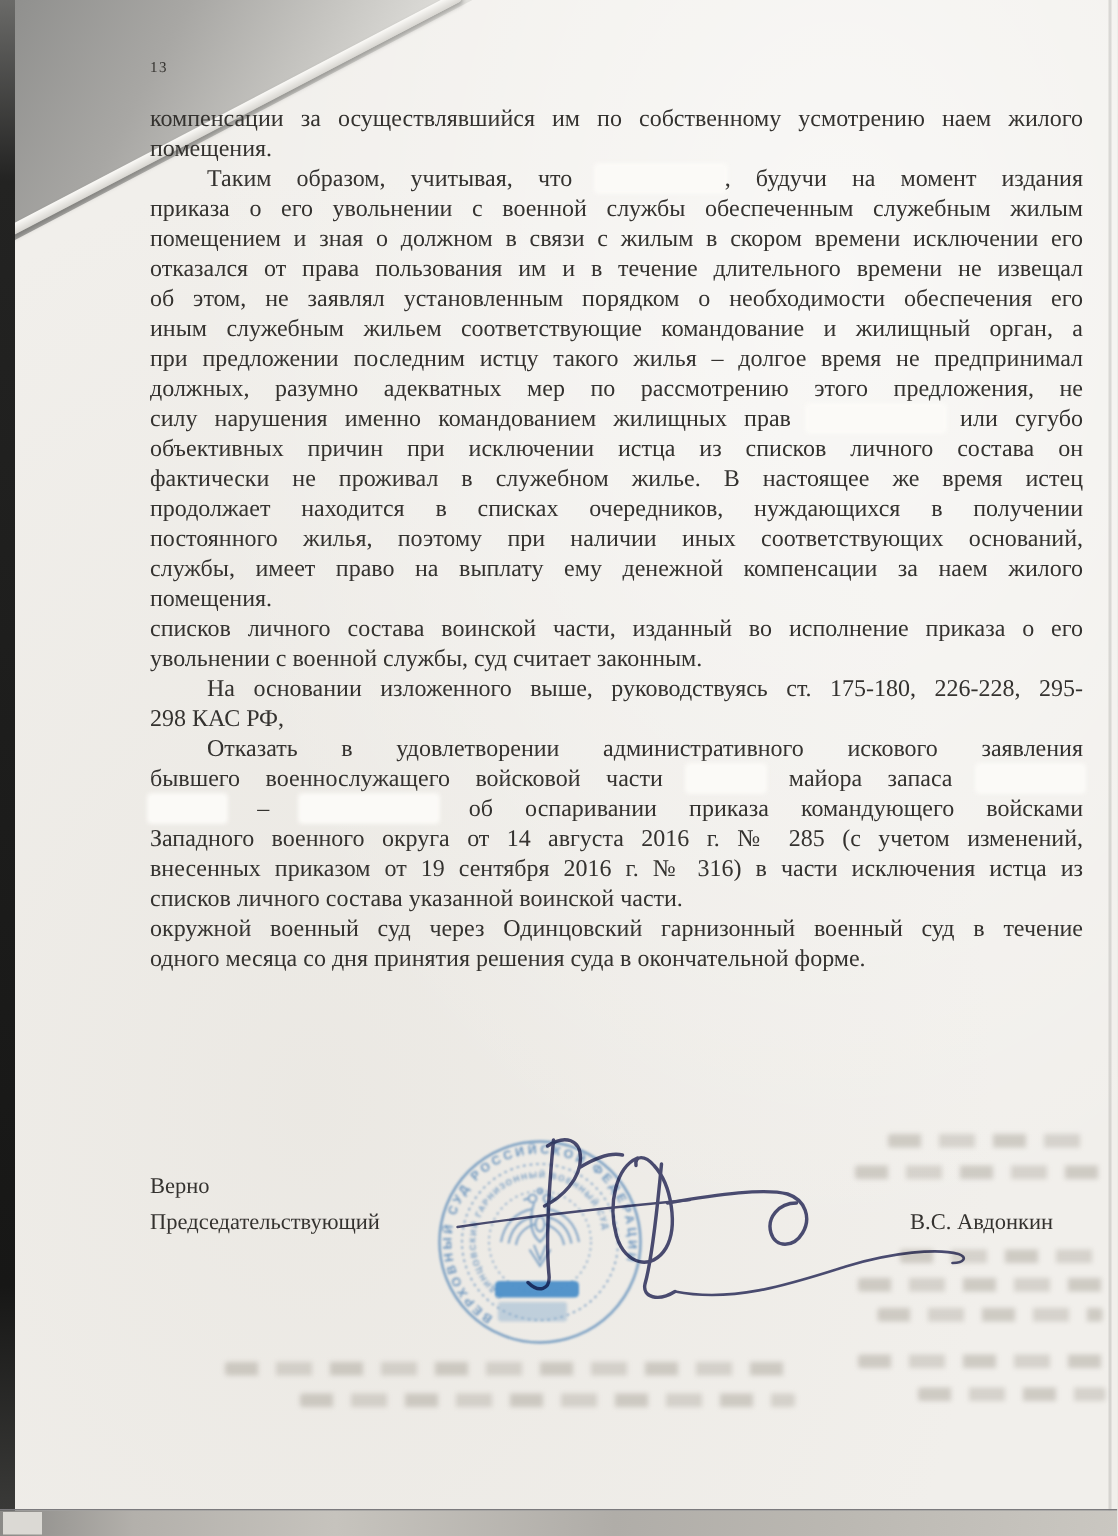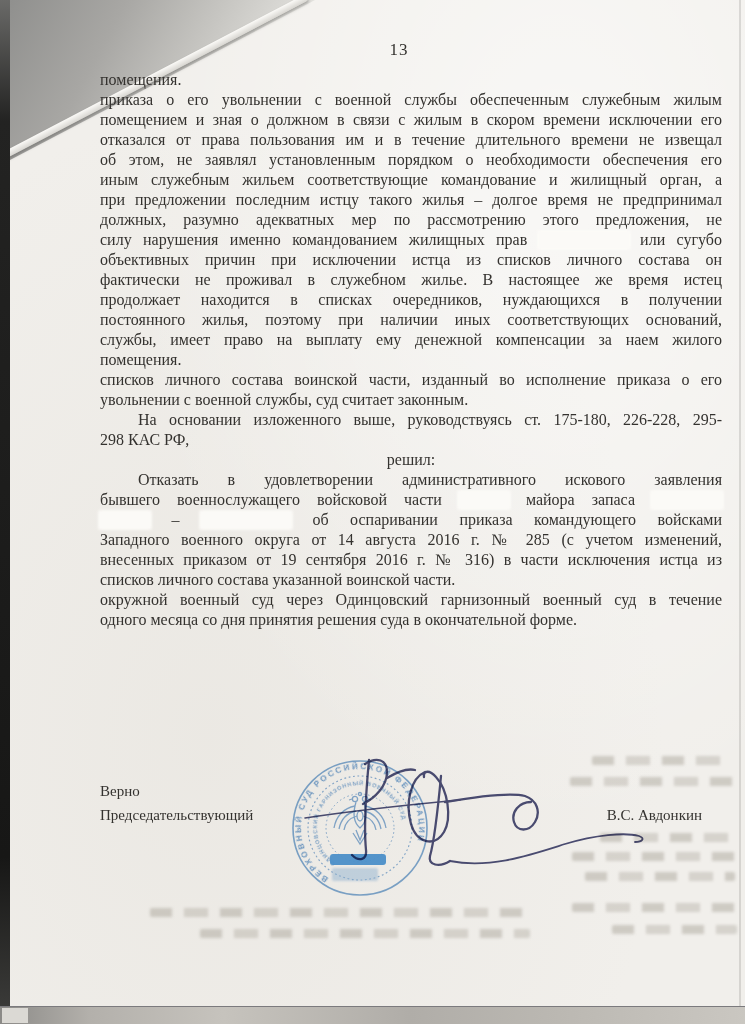--- a/index.html
+++ b/index.html
@@ -19,21 +19,21 @@
     background:linear-gradient(90deg,#8b8a87 0,#b3b0ab 12%,#c6c3bd 30%,#b0ada8 55%,#bbb8b2 75%,#cac7c1 100%);}
   .corner-bl{position:absolute;left:2px;bottom:1px;width:26px;height:15px;background:#dbd9d4;}
   .fold{position:absolute;left:10px;top:0;width:305px;height:160px;
     clip-path:polygon(0 0,100% 0,0 100%);
     background:linear-gradient(118deg,#90908e 0%,#a8a7a4 30%,#c6c5c1 55%,#e2e1dd 78%,#f0efeb 96%);}
   .fold-highlight{position:absolute;left:4px;top:152px;width:342px;height:7px;border-radius:3px;
     background:linear-gradient(180deg,#fbfaf7,#d8d6d1);
     transform:rotate(-27.6deg);transform-origin:0 50%;
     box-shadow:0 2px 3px rgba(60,60,58,.35);}
   
-  .pageno{position:absolute;left:88px;top:40px;width:622px;text-align:center;font-size:17px;letter-spacing:1px;}
+  .pageno{position:absolute;left:100px;top:40px;width:622px;font-size:10px;letter-spacing:1px;}
   .textblock{position:absolute;left:100px;top:70px;width:622px;}
   .line{height:20px;line-height:20px;font-size:16px;white-space:normal;}
   .line.justify{text-align:justify;text-align-last:justify;}
   .line.left{text-align:left;text-align-last:left;}
   .line.center{text-align:center;text-align-last:center;}
   .line.indent{padding-left:38px;}
   .redact{display:inline-block;height:16px;vertical-align:-3px;background:#fbfaf7;
     box-shadow:0 0 3px 2px rgba(252,251,248,.95);border-radius:1px;}
   .footer{position:absolute;left:100px;top:780px;width:610px;font-size:15px;line-height:22px;}
   .footer-row{display:flex;justify-content:space-between;margin-top:2px;}
@@ -65,40 +65,41 @@
   <div class="ghost" style="left:572px;top:852px;width:168px"></div>
   <div class="ghost" style="left:585px;top:872px;width:150px"></div>
   <div class="ghost" style="left:572px;top:903px;width:168px"></div>
   <div class="ghost" style="left:150px;top:908px;width:375px"></div>
   <div class="ghost" style="left:200px;top:929px;width:330px"></div>
   <div class="ghost" style="left:612px;top:925px;width:125px"></div>
 
   <div class="pageno">13</div>
 
   <div class="textblock" id="textblock">
+      <div class="line justify">компенсации за осуществлявшийся им по собственному усмотрению наем жилого</div>
       <div class="line left">помещения.</div>
+      <div class="line justify indent">Таким образом, учитывая, что <span class="redact" style="width: 85px;"></span>, будучи на момент издания</div>
       <div class="line justify">приказа о его увольнении с военной службы обеспеченным служебным жилым</div>
       <div class="line justify">помещением и зная о должном в связи с жилым в скором времени исключении его</div>
       <div class="line justify">отказался от права пользования им и в течение длительного времени не извещал</div>
       <div class="line justify">об этом, не заявлял установленным порядком о необходимости обеспечения его</div>
       <div class="line justify">иным служебным жильем соответствующие командование и жилищный орган, а</div>
       <div class="line justify">при предложении последним истцу такого жилья – долгое время не предпринимал</div>
       <div class="line justify">должных, разумно адекватных мер по рассмотрению этого предложения, не</div>
       <div class="line justify">силу нарушения именно командованием жилищных прав <span class="redact" style="width: 90px;"></span> или сугубо</div>
       <div class="line justify">объективных причин при исключении истца из списков личного состава он</div>
       <div class="line justify">фактически не проживал в служебном жилье. В настоящее же время истец</div>
       <div class="line justify">продолжает находится в списках очередников, нуждающихся в получении</div>
       <div class="line justify">постоянного жилья, поэтому при наличии иных соответствующих оснований,</div>
       <div class="line justify">службы, имеет право на выплату ему денежной компенсации за наем жилого</div>
       <div class="line left">помещения.</div>
       <div class="line justify">списков личного состава воинской части, изданный во исполнение приказа о его</div>
       <div class="line left">увольнении с военной службы, суд считает законным.</div>
       <div class="line justify indent">На основании изложенного выше, руководствуясь ст. 175-180, 226-228, 295-</div>
       <div class="line left">298  КАС РФ,</div>
-      <div class="line center">решил:</div>
       <div class="line justify indent">Отказать в удовлетворении административного искового заявления</div>
       <div class="line justify">бывшего военнослужащего войсковой части <span class="redact" style="width: 50px;"></span> майора запаса <span class="redact" style="width: 70px;"></span></div>
       <div class="line justify"><span class="redact" style="width: 50px;"></span> – <span class="redact" style="width: 90px;"></span> об оспаривании приказа командующего войсками</div>
       <div class="line justify">Западного военного округа от 14 августа 2016 г. № 285 (с учетом изменений,</div>
       <div class="line justify">внесенных приказом от 19 сентября 2016 г. № 316) в части исключения истца из</div>
       <div class="line left">списков личного состава указанной воинской части.</div>
       <div class="line justify">окружной военный суд через Одинцовский гарнизонный военный суд в течение</div>
       <div class="line left">одного месяца со дня принятия решения суда в окончательной  форме.</div>
     </div>
 

